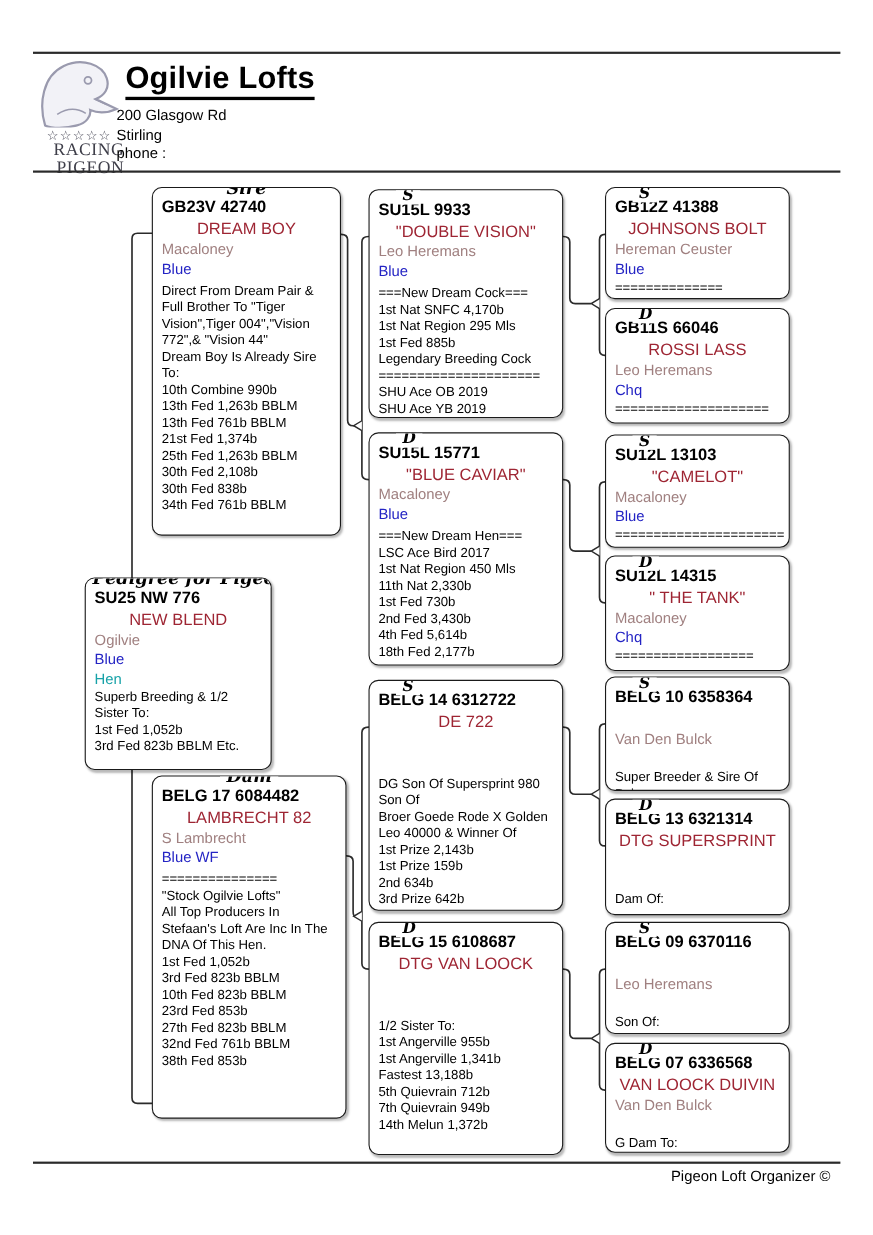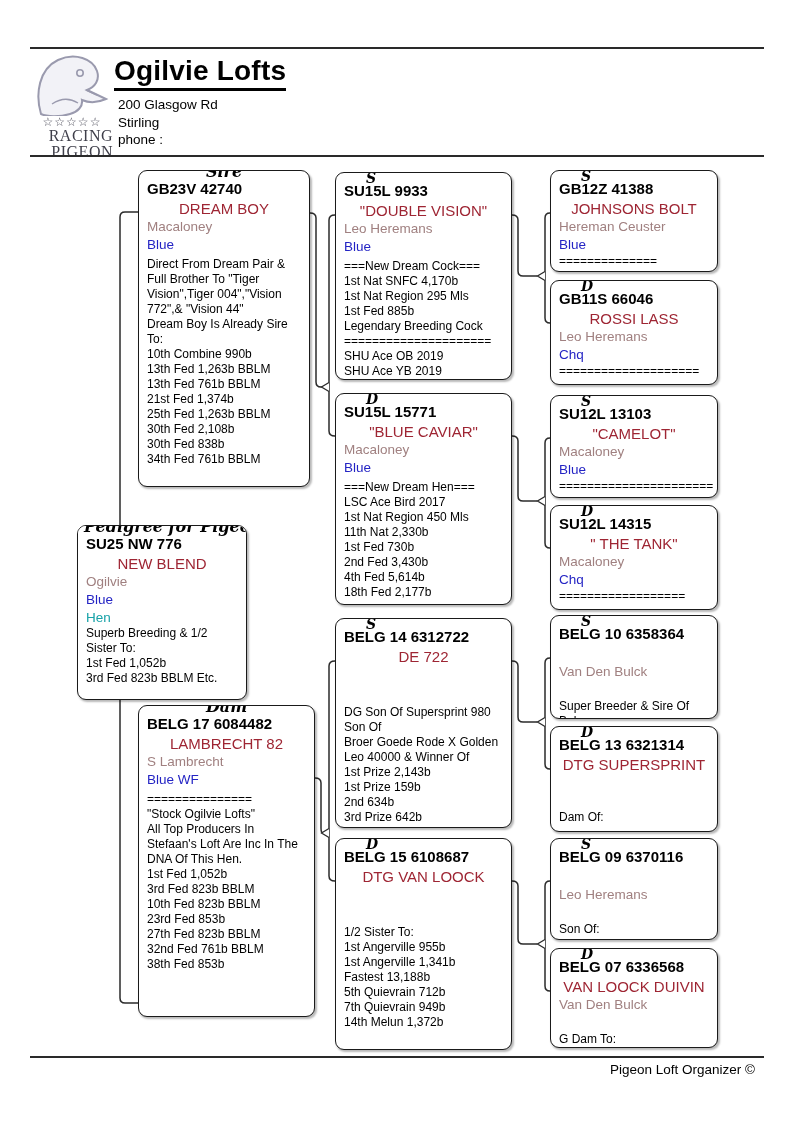--- a/index.html
+++ b/index.html
@@ -5,21 +5,21 @@
   html,body{margin:0;padding:0;background:#fff;}
   .page{position:relative;width:794px;height:1123px;margin:0 auto;background:#fff;
         font-family:"Liberation Sans",sans-serif;color:#000;overflow:hidden;}
   .rule{position:absolute;left:30px;width:734px;border-top:2px solid #2a2a2a;}
   
   .logo{position:absolute;left:31px;top:54px;width:82px;text-align:center;}
   .logo-stars{font-size:12px;letter-spacing:1px;color:#4f4f5c;line-height:12px;margin-top:-4px;}
   .logo-word{font-family:"Liberation Serif",serif;font-size:16px;line-height:16px;color:#3f3f4a;letter-spacing:.5px;text-align:right;}
   .loft-title{position:absolute;left:114px;top:55px;font-size:28px;font-weight:bold;
         border-bottom:3px solid #000;padding-bottom:1px;letter-spacing:.2px;}
-  .loft-address{position:absolute;left:118px;top:96px;font-size:13.5px;line-height:17.5px;}
+  .loft-address{position:absolute;left:106px;top:96px;font-size:13.5px;line-height:17.5px;}
   
   .footer-credit{position:absolute;right:39px;top:1062px;font-size:13.5px;}
   
   .connectors{position:absolute;left:0;top:0;z-index:0;}
   
   .box{position:absolute;box-sizing:border-box;background:#fff;border:1.6px solid #1a1a1a;
        border-radius:9px;box-shadow:1.5px 2px 2px rgba(0,0,0,.28);padding:7px 8px 0;z-index:1;overflow:hidden;}
   .box-label{position:absolute;top:-3px;background:#fff;padding:0 6px;z-index:2;
        font-family:"DejaVu Serif",serif;font-weight:bold;font-style:italic;
        font-size:16px;line-height:16px;white-space:nowrap;}

